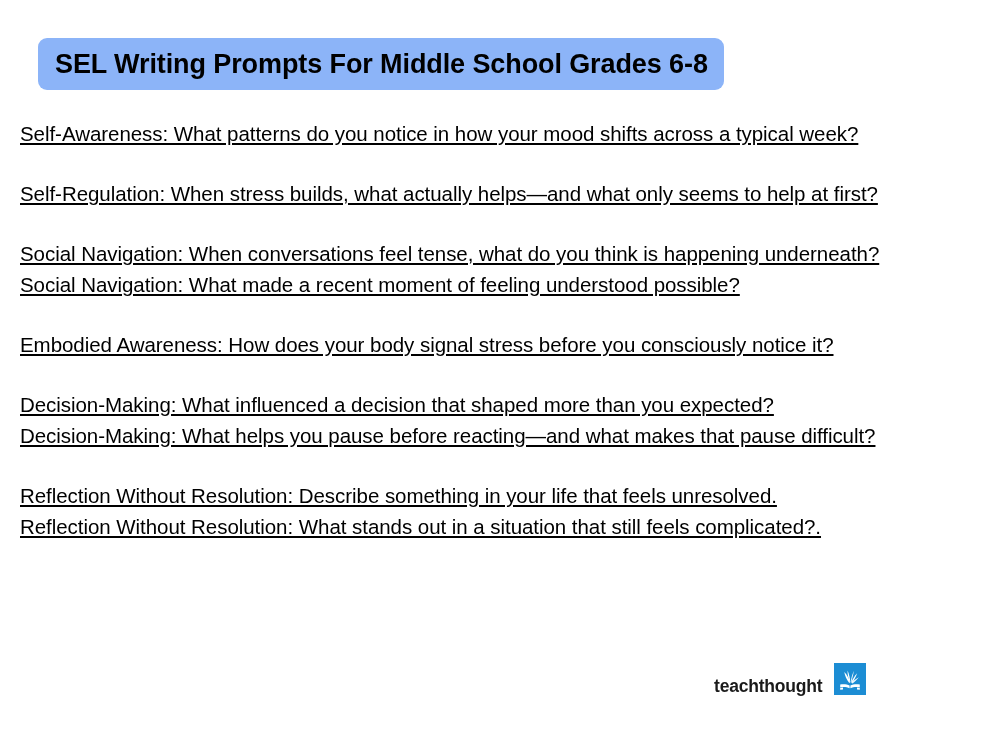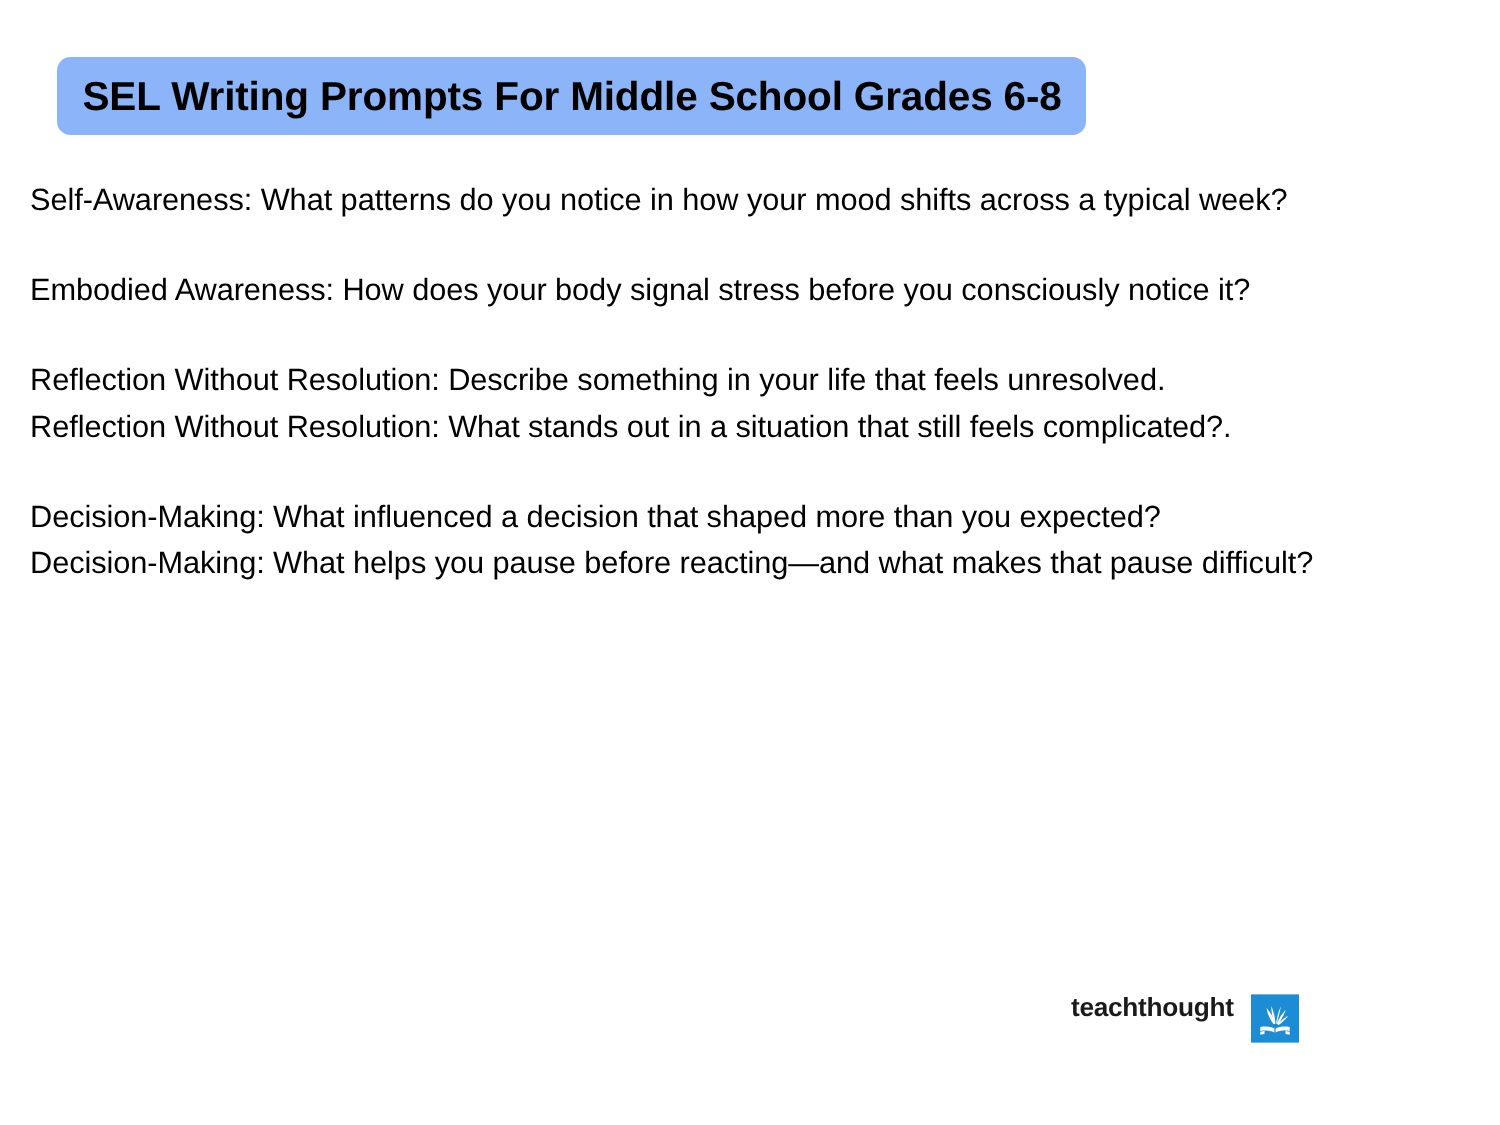--- a/index.html
+++ b/index.html
@@ -47,39 +47,40 @@
 
   
   .prompt-body {
     position: absolute;
     left: 20px;
     top: 118px;
     width: 965px;
   }
   .prompt-group {
     margin-bottom: 29px;
+    text-decoration: underline;
   }
   .prompt-group:last-child {
     margin-bottom: 0;
   }
   .prompt-line {
     font-size: 20.5px;
     line-height: 31px;
     color: #000000;
     white-space: nowrap;
     letter-spacing: -0.05px;
   }
 
   
   .brand {
     position: absolute;
     left: 714px;
     top: 663px;
     display: flex;
-    align-items: flex-start;
+    align-items: flex-end;
     gap: 12px;
   }
   .brand-word {
     font-size: 17.5px;
     font-weight: bold;
     color: #1a1a1a;
     letter-spacing: -0.2px;
     line-height: 1;
   }
   .brand-logo {
@@ -98,35 +99,40 @@
     <span class="title-text">SEL Writing Prompts For Middle School Grades 6-8</span>
   </div>
 
   <div class="prompt-body">
 
     <div class="prompt-group">
       <div class="prompt-line">Self-Awareness: What patterns do you notice in how your mood shifts across a typical week?</div>
     </div>
 
     <div class="prompt-group">
+      <div class="prompt-line">Self-Regulation: When stress builds, what actually helps—and what only seems to help at first?</div>
     </div>
 
+    <div class="prompt-group">
+      <div class="prompt-line">Social Navigation: When conversations feel tense, what do you think is happening underneath?</div>
+      <div class="prompt-line">Social Navigation: What made a recent moment of feeling understood possible?</div>
+    </div>
 
     <div class="prompt-group">
       <div class="prompt-line">Embodied Awareness: How does your body signal stress before you consciously notice it?</div>
     </div>
 
     <div class="prompt-group">
-      <div class="prompt-line">Reflection Without Resolution: Describe something in your life that feels unresolved.</div>
-      <div class="prompt-line">Reflection Without Resolution: What stands out in a situation that still feels complicated?.</div>
+      <div class="prompt-line">Decision-Making: What influenced a decision that shaped more than you expected?</div>
+      <div class="prompt-line">Decision-Making: What helps you pause before reacting—and what makes that pause difficult?</div>
     </div>
 
     <div class="prompt-group">
-      <div class="prompt-line">Decision-Making: What influenced a decision that shaped more than you expected?</div>
-      <div class="prompt-line">Decision-Making: What helps you pause before reacting—and what makes that pause difficult?</div>
+      <div class="prompt-line">Reflection Without Resolution: Describe something in your life that feels unresolved.</div>
+      <div class="prompt-line">Reflection Without Resolution: What stands out in a situation that still feels complicated?.</div>
     </div>
 
   </div>
 
   <div class="brand">
     <span class="brand-word">teachthought</span>
     <span class="brand-logo">
       <svg width="32" height="32" viewBox="0 0 32 32" xmlns="http://www.w3.org/2000/svg">
         <rect x="0" y="0" width="32" height="32" fill="#1c8dd4"></rect>
         <g fill="#ffffff">

